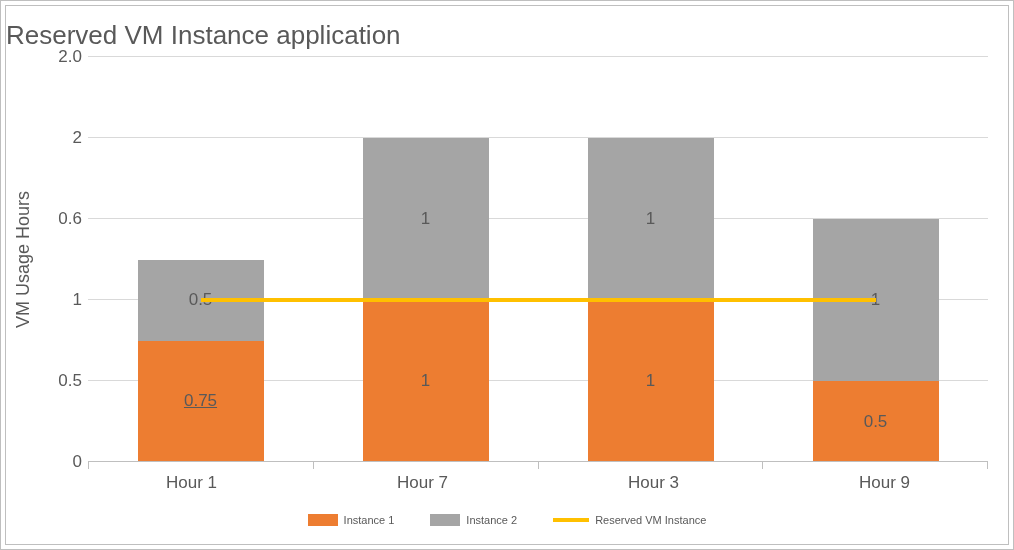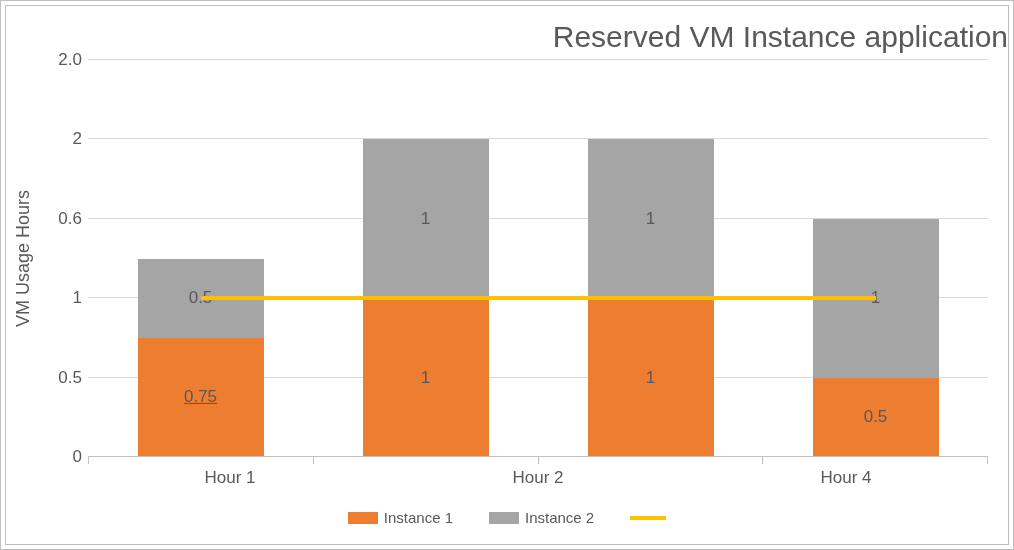--- a/index.html
+++ b/index.html
@@ -11,22 +11,22 @@
     padding: 4px;
   }
   .inner {
     width: 100%; height: 100%;
     border: 1px solid #bfbfbf;
     position: relative;
     display: flex;
     flex-direction: column;
   }
   .title {
-    text-align: right;
-    font-size: 30px;
+    text-align: left;
+    font-size: 26px;
     color: #595959;
     font-weight: 400;
     padding: 14px 0 6px 0;
   }
   .plot-row {
     flex: 1 1 auto;
     display: flex;
     position: relative;
     padding-bottom: 6px;
   }
@@ -132,21 +132,21 @@
     display: flex;
   }
   .tm { flex:1 1 0; border-left: 1px solid #bfbfbf; }
   .tm:last-child { border-right: 1px solid #bfbfbf; }
   .legend {
     display: flex;
     justify-content: center;
     align-items: center;
     gap: 36px;
     padding: 10px 0 18px 0;
-    font-size: 15px;
+    font-size: 11px;
     color: #595959;
   }
   .lg { display: flex; align-items: center; gap: 6px; }
   .sw { width: 30px; height: 12px; }
   .sw.s1 { background: #ed7d31; }
   .sw.s2 { background: #a5a5a5; }
   .sw.line { background: #ffc000; height: 4px; width: 36px; }
 </style>
 </head>
 <body>
@@ -208,32 +208,34 @@
             <div class="tm"></div>
             <div class="tm"></div>
             <div class="tm"></div>
             <div class="tm"></div>
           </div>
       </div>
     </div>
 
     <div class="xrow" id="xrow">
         <div class="xtick">Hour 1</div>
-        <div class="xtick">Hour 2</div>
-        <div class="xtick">Hour 4</div>
+        <div class="xtick">Hour 7</div>
+        <div class="xtick">Hour 3</div>
+        <div class="xtick">Hour 9</div>
       </div>
 
     <div class="legend">
       <div class="lg">
         <span class="sw s1"></span>
         <span>Instance 1</span>
       </div>
       <div class="lg">
         <span class="sw s2"></span>
         <span>Instance 2</span>
       </div>
       <div class="lg">
         <span class="sw line"></span>
+        <span>Reserved VM Instance</span>
       </div>
     </div>
 
   </div>
 </div>
 
 </body></html>

